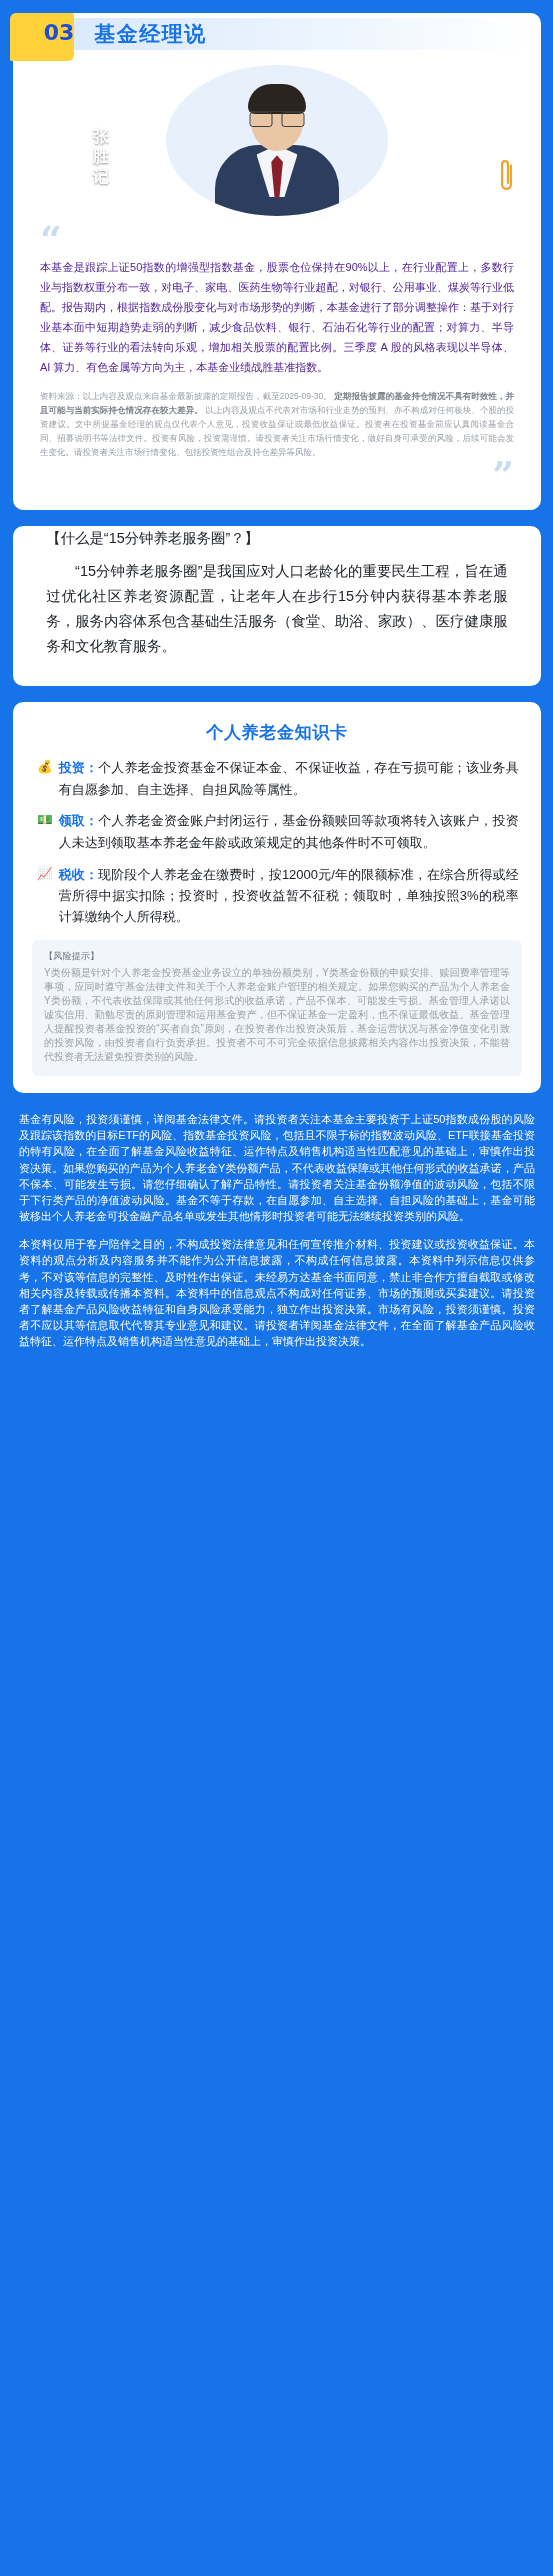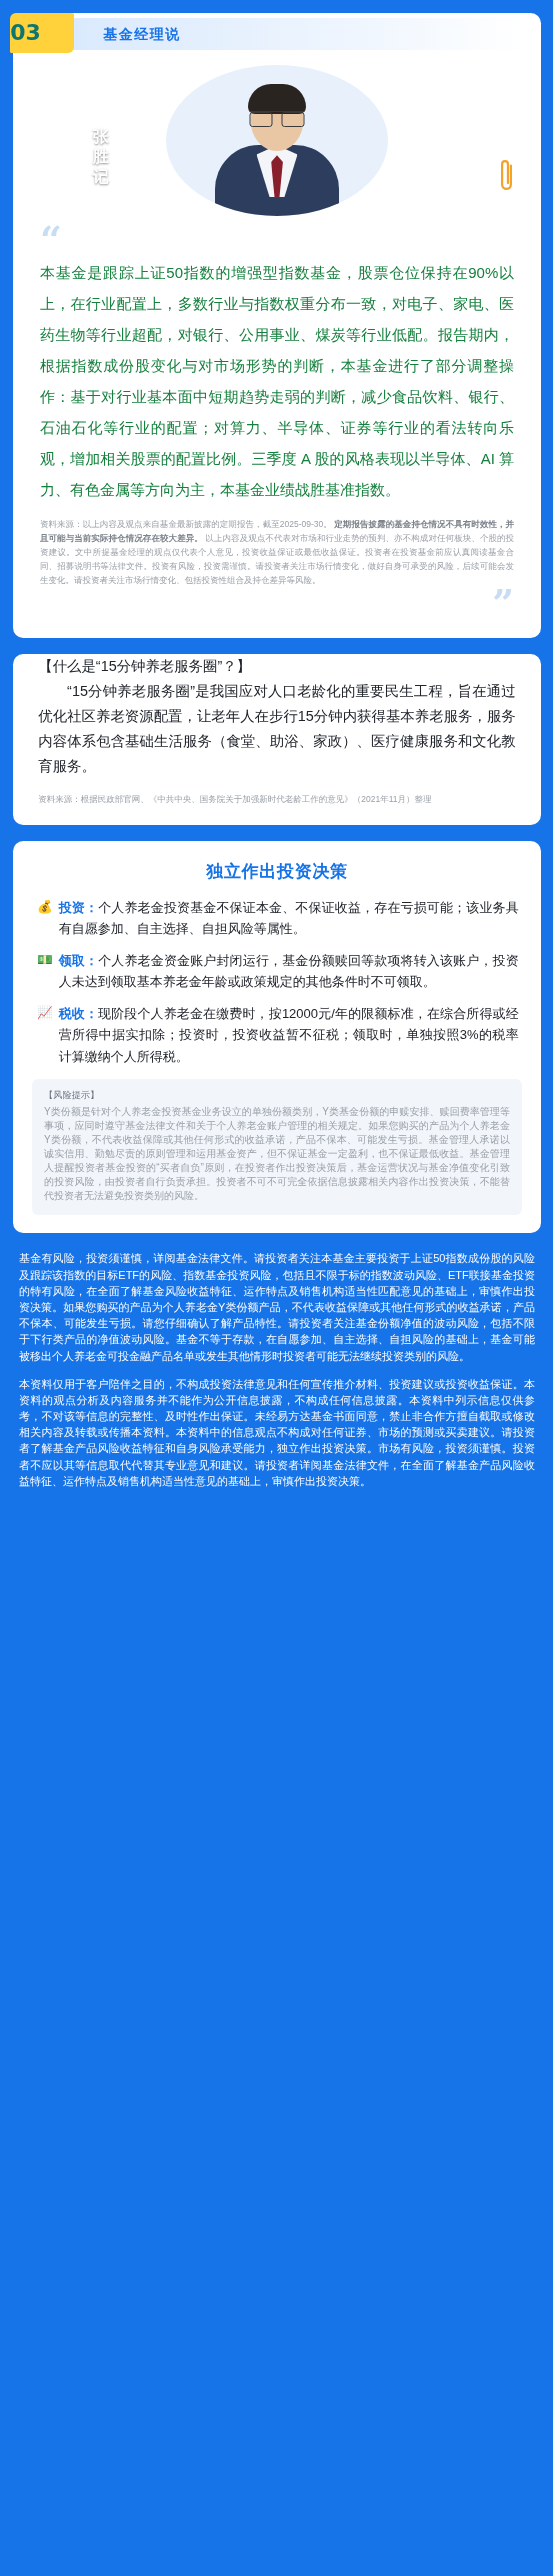--- a/index.html
+++ b/index.html
@@ -26,43 +26,43 @@
 
   
   .sec-head {
     position: relative;
     height: 43px;
     margin-bottom: 5.9px;
   }
   .sec-num {
     position: absolute;
     left: -3px; top: 0;
-    width: 64px; height: 40px;
+    width: 64px; height: 48px;
     background: #ffd23c;
     border-radius: 5.9px 1.5px 5.9px 1.5px;
-    color: #0f766e;
+    color: #1d4ed8;
     font-size: 22px;
     font-weight: bold;
     line-height: 40px;
-    text-align: left;
+    text-align: right;
     font-family: "DejaVu Sans", sans-serif;
   }
   .sec-bar {
     position: absolute;
     left: 46px; top: 4.4px; right: 11.8px;
     height: 32.5px;
     background: linear-gradient(90deg,#d9e9fd 0%,#eef5fe 60%,#ffffff 100%);
     border-radius: 4.4px;
   }
   .sec-title {
     position: absolute;
-    left: 90px; top: 4.4px;
+    left: 81px; top: 4.4px;
     height: 32.5px; line-height: 32.5px;
     color: #1673e8;
-    font-size: 14px;
+    font-size: 21px;
     font-weight: bold;
     letter-spacing: 1.5px;
   }
 
   
   .photo-wrap {
     position: relative;
     height: 157px;
     margin: 1.5px 0 0 0;
   }
@@ -141,43 +141,43 @@
 
   .clip {
     position: absolute;
     right: 25px; top: 145px;
     width: 19px; height: 37px;
   }
   .clip svg { display: block; }
 
   .body-text {
     margin: 1.5px 26.6px 0 26.6px;
-    font-size: 15px;
-    line-height: 31px;
-    color: #15803d;
+    font-size: 11px;
+    line-height: 20px;
+    color: #4c1d95;
     text-align: justify;
   }
   .disclaimer {
     margin: 11.8px 26.6px 0 26.6px;
     font-size: 8.5px;
     line-height: 14px;
     color: #9aa0a8;
     text-align: justify;
   }
   .disclaimer b { color: #7d838b; }
 
   
   .sec4-body {
     margin: 4.4px 25px 0 25px;
     font-size: 14.4px;
     line-height: 25px;
     color: #20242b;
     text-align: justify;
   }
-  .sec4-body p { margin: 0; }
+  .sec4-body p { margin: 8px; }
   .indent { text-indent: 2em; }
   .source4 {
     margin: 13.3px 25px 0 25px;
     font-size: 8.5px;
     line-height: 14px;
     color: #9aa0a8;
   }
 
   
   .kcard {
@@ -290,25 +290,24 @@
   </div>
 
   <div class="card">
 
 
     <div class="sec4-body">
       <p>【什么是“15分钟养老服务圈”？】</p>
       <p class="indent">“15分钟养老服务圈”是我国应对人口老龄化的重要民生工程，旨在通过优化社区养老资源配置，让老年人在步行15分钟内获得基本养老服务，服务内容体系包含基础生活服务（食堂、助浴、家政）、医疗健康服务和文化教育服务。</p>
     </div>
 
-    <div class="source4">资料来源：根据民政部官网、《中共中央、国务院关于加强新时代老龄工作的意见》（2021年11月）整理</div>
   </div>
 
   <div class="kcard">
-    <div class="kcard-title">独立作出投资决策</div>
+    <div class="kcard-title">个人养老金知识卡</div>
 
     <div class="kitem">
       <div class="kicon">💰</div>
       <div>
         <span class="klabel">投资：</span><span>个人养老金投资基金不保证本金、不保证收益，存在亏损可能；该业务具有自愿参加、自主选择、自担风险等属性。</span>
       </div>
     </div>
 
     <div class="kitem">
       <div class="kicon">💵</div>

